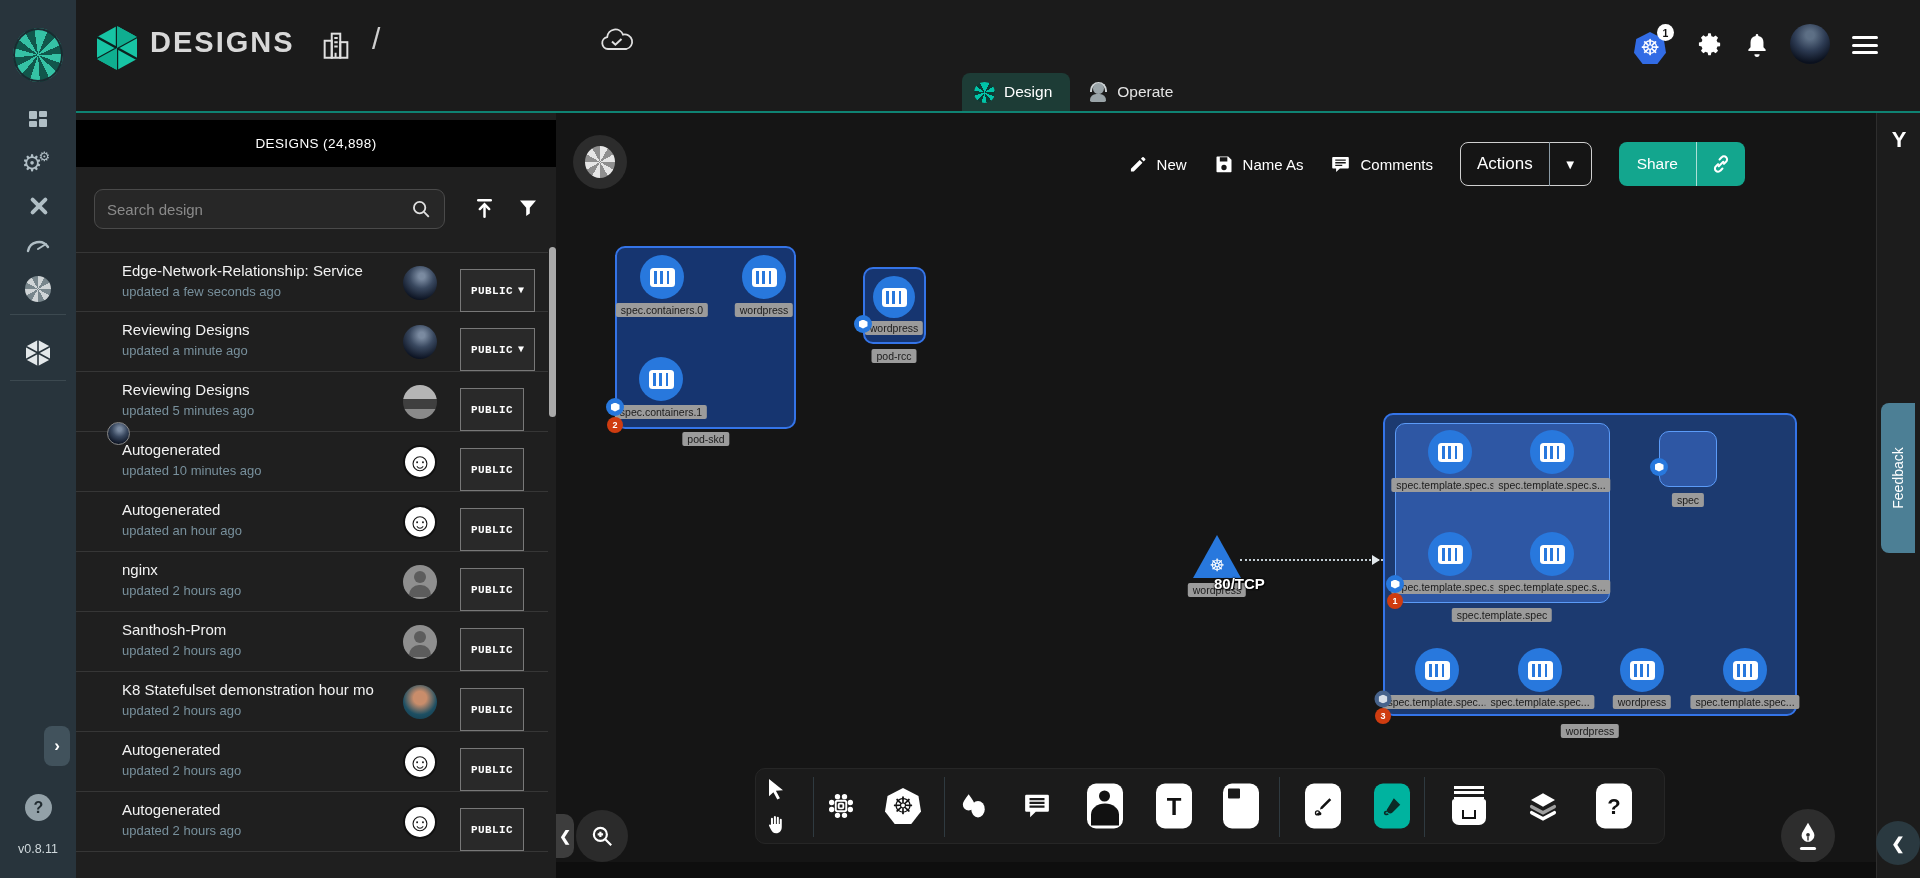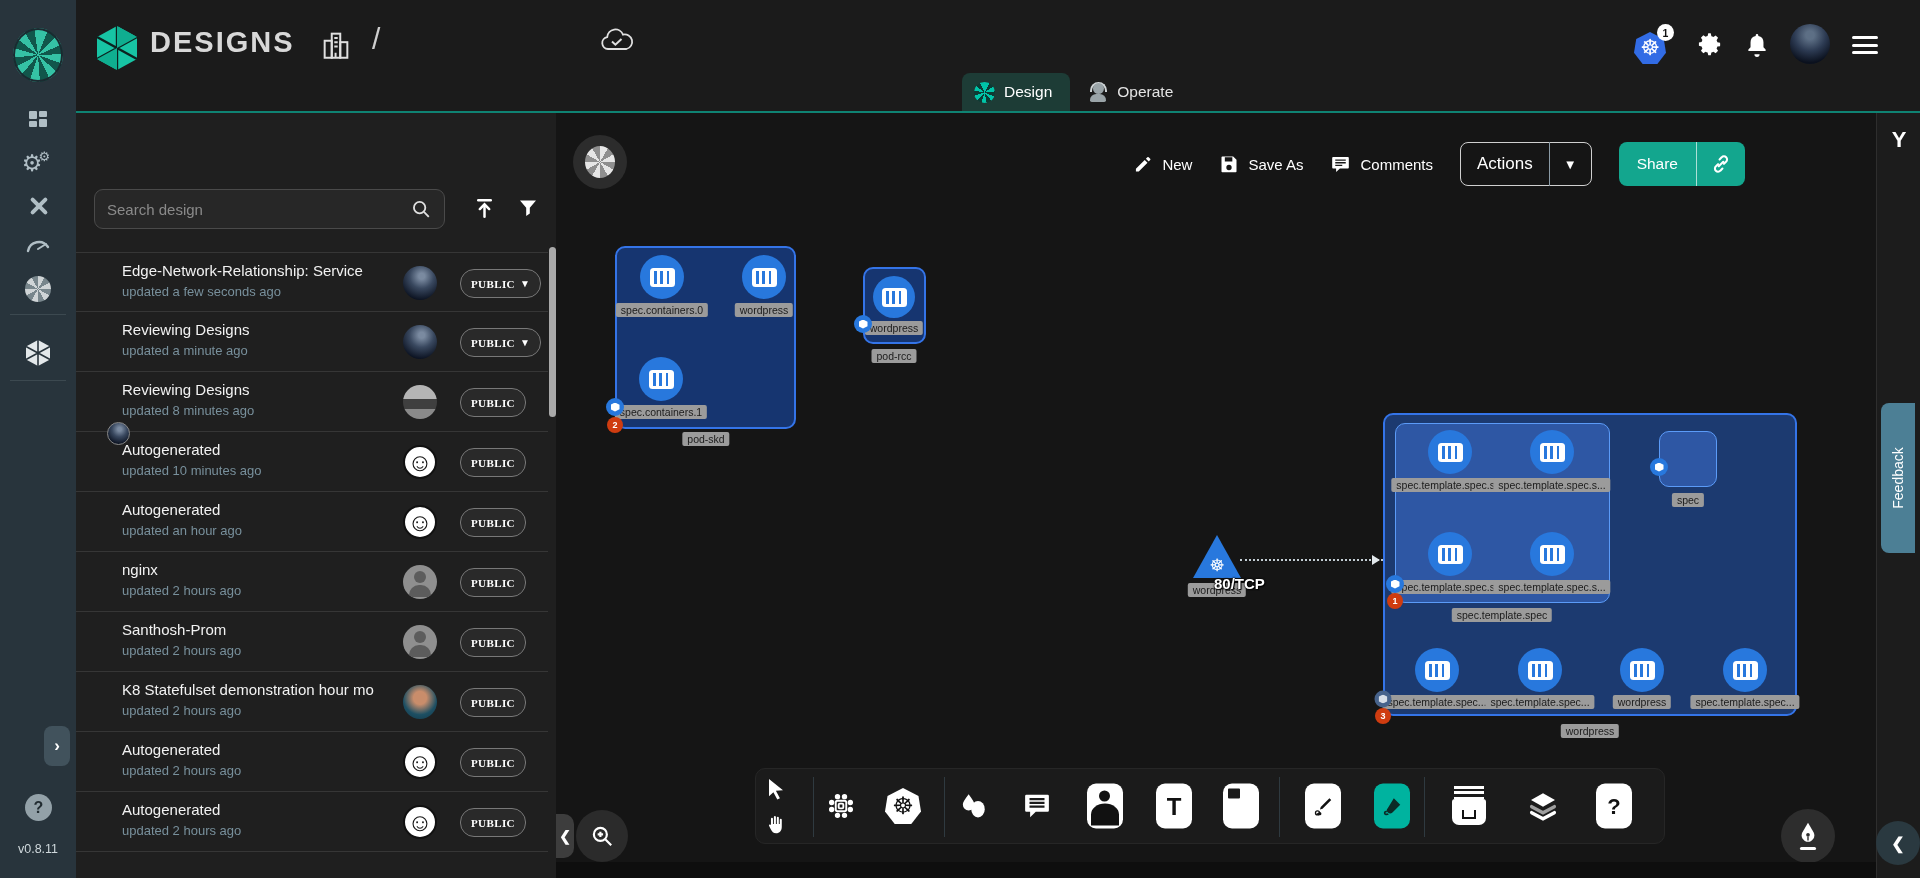--- a/index.html
+++ b/index.html
@@ -77,23 +77,23 @@
   .row-sub { position:absolute; left:46px; top:31px; font-size:13px; color:#78909c; }
   .row-avatar { position:absolute; left:327px; top:13px; width:34px; height:34px; border-radius:50%; background:#666; overflow:hidden; }
   .avatar-batman { background:radial-gradient(circle at 55% 30%, #7a8aa0 0 10%, #39485f 40%, #0c1322 78%); }
   .avatar-masked { background:linear-gradient(180deg,#b5b5b5 0 40%, #3f3f3f 40% 72%, #8a8a8a 72%); }
   .avatar-smiley { background:#fff; border:2px solid #111; color:#111; display:flex; align-items:center; justify-content:center; }
   .avatar-smiley::after { content:"\263A"; font-size:25px; line-height:1; }
   .avatar-person { background:#8f8f8f; }
   .avatar-person::before { content:""; position:absolute; left:11px; top:6px; width:12px; height:12px; border-radius:50%; background:#5c5c5c; }
   .avatar-person::after { content:""; position:absolute; left:6px; top:20px; width:22px; height:12px; border-radius:10px 10px 0 0; background:#5c5c5c; }
   .avatar-photo { background:radial-gradient(circle at 50% 38%, #c98d6b 0 24%, #1d4f63 62%, #123646); }
-  .row-vis { position:absolute; left:384px; top:16px; height:29px; padding:0 10px; background:#292929; border:1px solid #787878;
-    border-radius:14px; color:#fff; font-size:11px; font-weight:bold; letter-spacing:0.4px; display:flex; align-items:center; gap:5px; cursor:pointer;
-    font-family:Liberation Serif, serif; }
+  .row-vis { position:absolute; left:384px; top:16px; height:43px; padding:0 10px; background:#292929; border:1px solid #787878;
+    border-radius:0; color:#fff; font-size:11px; font-weight:bold; letter-spacing:0.4px; display:flex; align-items:center; gap:5px; cursor:pointer;
+    font-family:Liberation Mono, monospace; }
   .vis-caret { font-size:10px; }
   .panel-scroll { position:absolute; left:473px; top:134px; width:7px; height:170px; background:#a9a9a9; border-radius:4px; }
   .collab-avatar { position:absolute; left:31px; top:309px; width:23px; height:23px; border-radius:50%; border:1px solid #888;
     background:radial-gradient(circle at 55% 30%, #7a8aa0 0 10%, #39485f 40%, #0c1322 78%); z-index:3; }
 
   
   #canvas { position:absolute; left:556px; top:113px; width:1320px; height:765px; background:#151515; }
   .float-logo { position:absolute; left:17px; top:22px; width:54px; height:54px; border-radius:50%; background:#2c2c2c;
     display:flex; align-items:center; justify-content:center; cursor:pointer; }
   .float-logo .glyph { width:30px; height:32px; border-radius:50%;
@@ -279,20 +279,21 @@
           <span class="band"></span>
           <span class="head"></span>
           <span class="body"></span>
         </span>
       <span>Operate</span>
     </div>
   </div>
 </div>
 
 <div id="designs-panel">
+  <div class="panel-header">DESIGNS (24,898)</div>
 
   <div class="search-box">
     <input placeholder="Search design" style="">
     <svg width="22" height="22" viewBox="0 0 24 24" fill="none" stroke="#e0e0e0" stroke-width="2">
         <circle cx="10.5" cy="10.5" r="6.2"></circle>
         <path d="M15.2 15.2 20.5 20.5"></path>
       </svg>
   </div>
   <div class="panel-ico" style="left:396px;">
     <svg width="25" height="26" viewBox="0 0 24 24" fill="none" stroke="#fff" stroke-width="2.4" stroke-linecap="round">
@@ -324,21 +325,21 @@
         <div class="row-sub">updated a minute ago</div>
         <div class="row-avatar avatar-batman"></div>
         <button class="row-vis">
           <span>PUBLIC</span>
           <span class="vis-caret">▼</span>
         </button>
       </div>
 
       <div class="design-row">
         <div class="row-title">Reviewing Designs</div>
-        <div class="row-sub">updated 8 minutes ago</div>
+        <div class="row-sub">updated 5 minutes ago</div>
         <div class="row-avatar avatar-masked"></div>
         <button class="row-vis">
           <span>PUBLIC</span>
 
         </button>
       </div>
 
       <div class="design-row">
         <div class="row-title">Autogenerated</div>
         <div class="row-sub">updated 10 minutes ago</div>
@@ -425,21 +426,21 @@
     <div class="topbar-btn">
       <svg width="20" height="20" viewBox="0 0 24 24" fill="#fff">
           <path d="M3.5 17.6V21h3.4L17.4 10.5 14 7.1zM20.6 7.3a1.1 1.1 0 0 0 0-1.6l-1.8-1.8a1.1 1.1 0 0 0-1.6 0l-1.7 1.7 3.4 3.4z"></path>
         </svg>
       <span>New</span>
     </div>
     <div class="topbar-btn">
       <svg width="20" height="20" viewBox="0 0 24 24" fill="#fff">
           <path d="M4 3h13l4 4v14a1 1 0 0 1-1 1H4a1 1 0 0 1-1-1V4a1 1 0 0 1 1-1zm3 1v5h9V4zm5 9a3.2 3.2 0 1 0 0 6.4 3.2 3.2 0 0 0 0-6.4z" fill-rule="evenodd"></path>
         </svg>
-      <span>Save As</span>
+      <span>Name As</span>
     </div>
     <div class="topbar-btn">
       <svg width="21" height="21" viewBox="0 0 24 24" fill="#fff">
           <path d="M3.5 3.5h17a1 1 0 0 1 1 1v11a1 1 0 0 1-1 1h-9.2l-4.3 4.2v-4.2H3.5a1 1 0 0 1-1-1v-11a1 1 0 0 1 1-1z"></path>
           <path d="M6 7h12M6 10h12M6 13h8" stroke="#1b1b1b" stroke-width="1.6"></path>
         </svg>
       <span>Comments</span>
     </div>
     <div class="actions-btn">
       <span class="actions-label">Actions</span>

